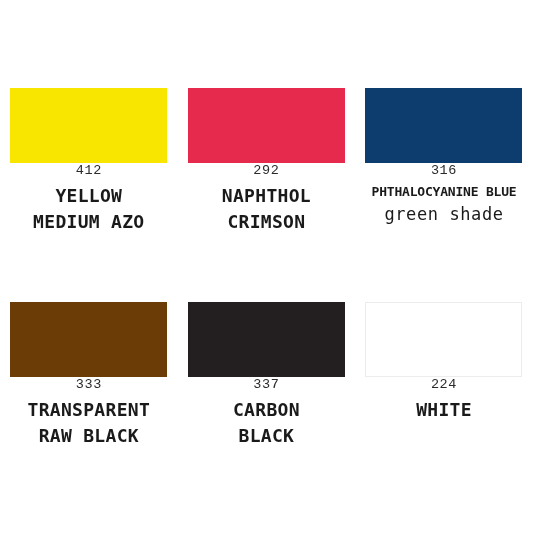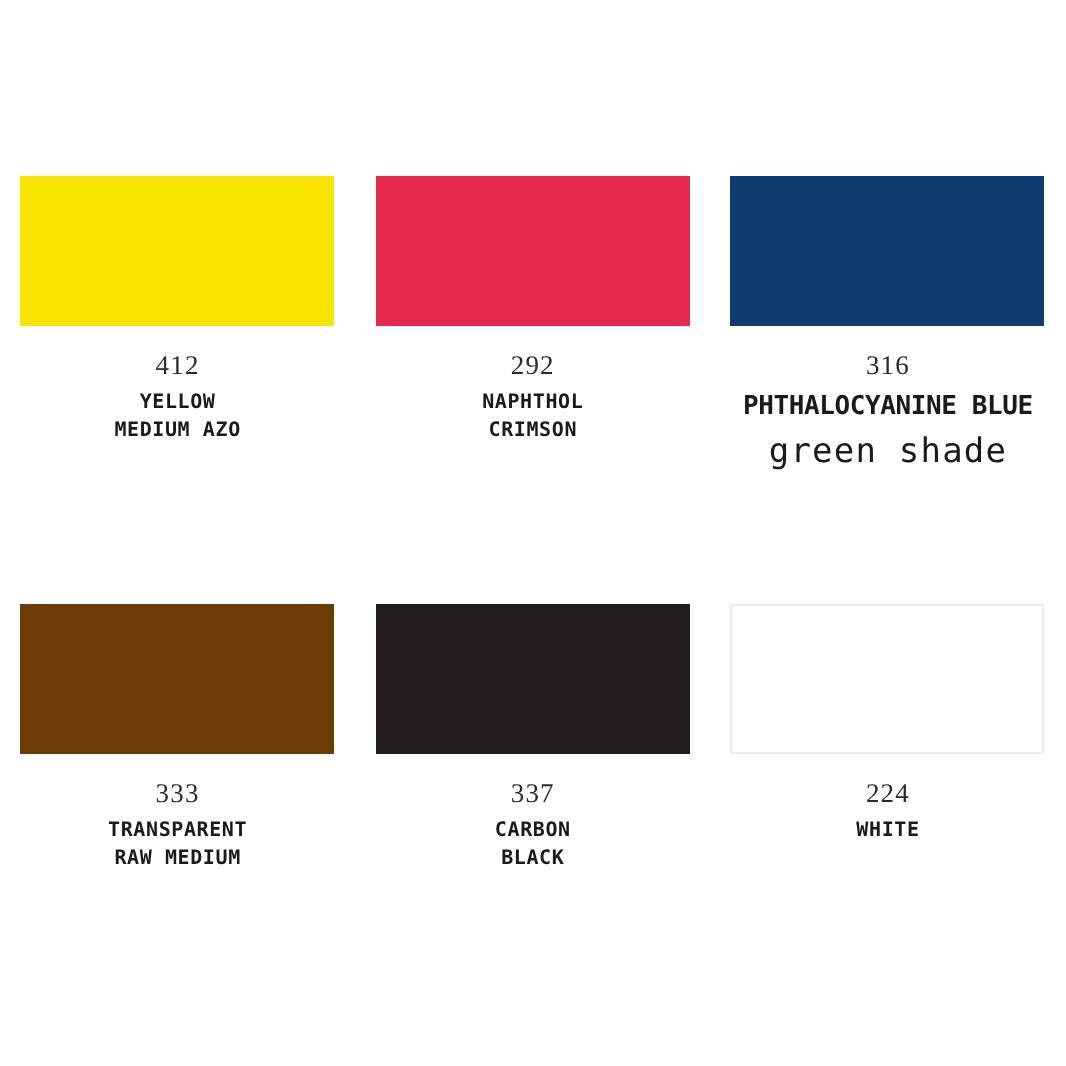--- a/index.html
+++ b/index.html
@@ -44,39 +44,38 @@
     height: 75px;
     box-sizing: border-box;
     margin-top: 16px;
   }
 
   .chip.bordered {
     border: 1px solid #ececec;
   }
 
   .chip-code {
-    font-family: Liberation Serif, serif;
+    font-family: Liberation Mono, monospace;
     font-size: 13.5px;
     letter-spacing: 0.6px;
     color: #2b2b2b;
-    margin-top: 12px;
     line-height: 1.25;
     text-align: center;
     font-weight: 400;
   }
 
   .chip-names {
     margin-top: 3px;
     text-align: center;
     width: 100%;
   }
 
   .chip-name-line {
     font-family: "DejaVu Sans Mono", monospace;
-    font-size: 10px;
+    font-size: 18px;
     font-weight: 700;
     color: #1a1a1a;
     letter-spacing: 0.3px;
     line-height: 1.45;
     white-space: nowrap;
   }
 
   .chip-name-line.narrow {
     font-size: 13px;
     letter-spacing: -0.2px;
@@ -116,21 +115,21 @@
         <div class="chip-names">
           <div class="chip-name-line narrow">PHTHALOCYANINE BLUE</div>
           <div class="chip-name-line lower">green shade</div>
         </div>
       </div>
       <div class="swatch-cell">
         <div class="chip" style="background: rgb(107, 60, 5);"></div>
         <div class="chip-code">333</div>
         <div class="chip-names">
           <div class="chip-name-line">TRANSPARENT</div>
-          <div class="chip-name-line">RAW MEDIUM</div>
+          <div class="chip-name-line">RAW BLACK</div>
         </div>
       </div>
       <div class="swatch-cell">
         <div class="chip" style="background: rgb(35, 31, 32);"></div>
         <div class="chip-code">337</div>
         <div class="chip-names">
           <div class="chip-name-line">CARBON</div>
           <div class="chip-name-line">BLACK</div>
         </div>
       </div>

